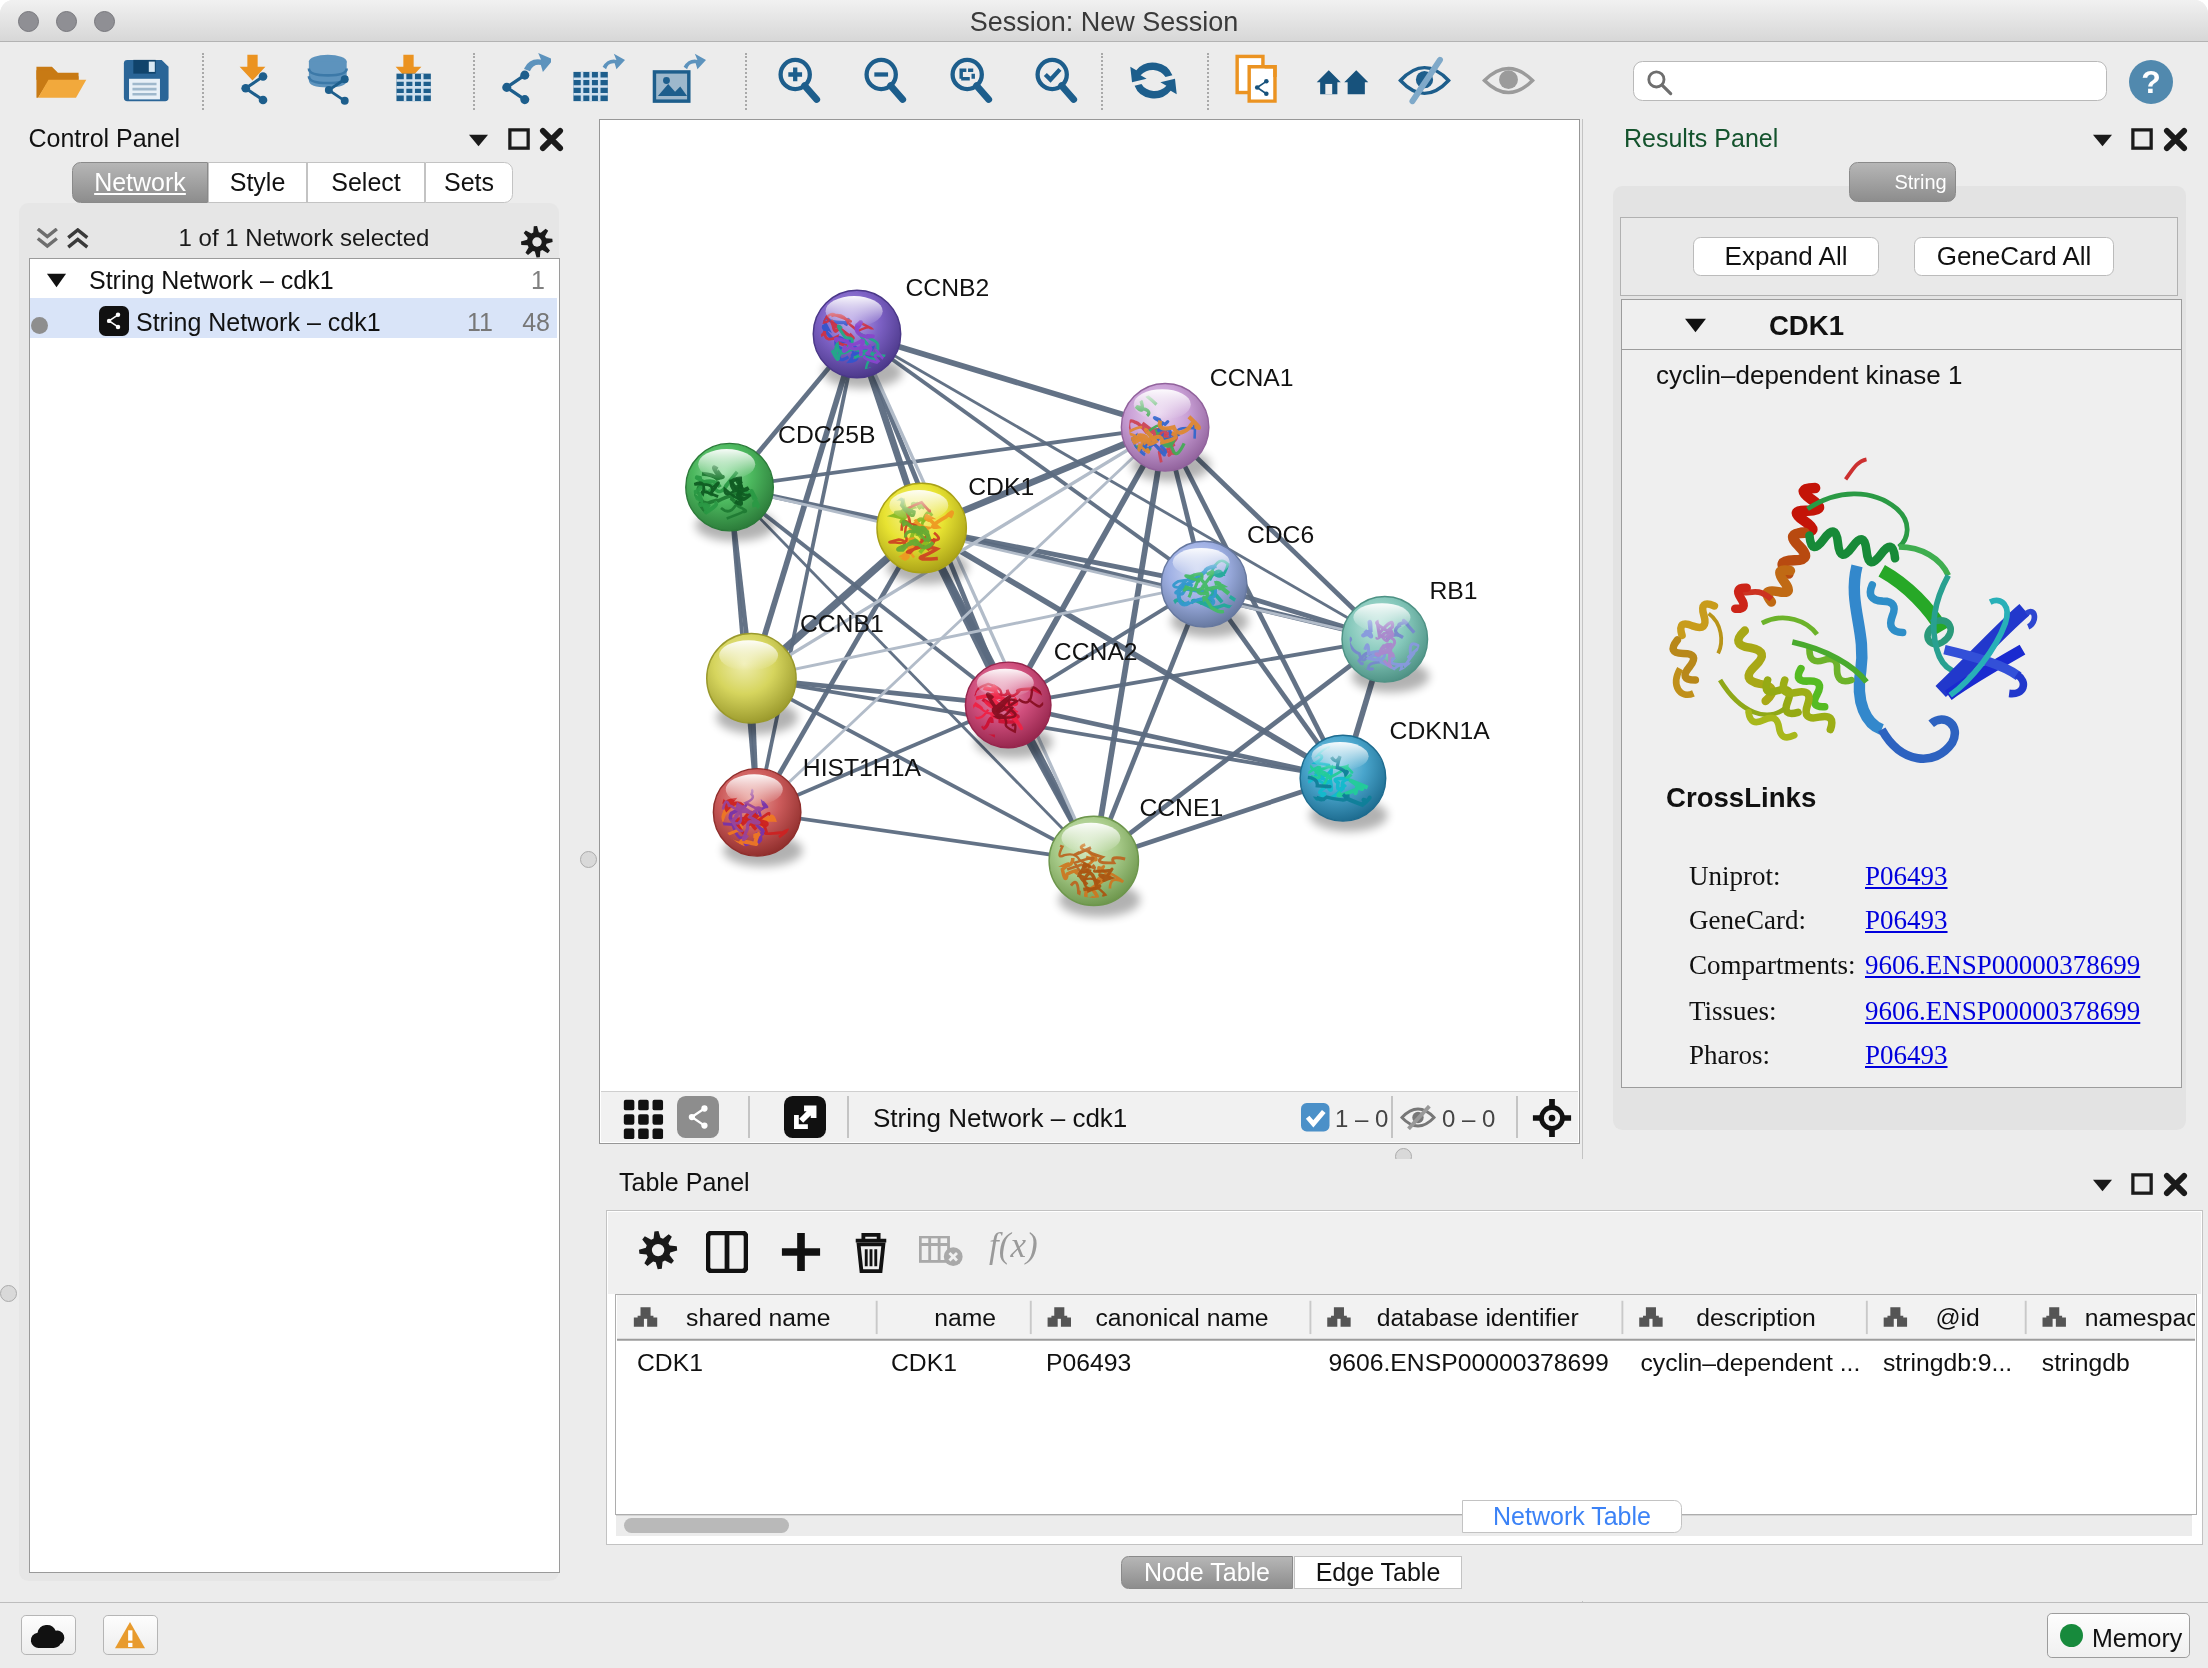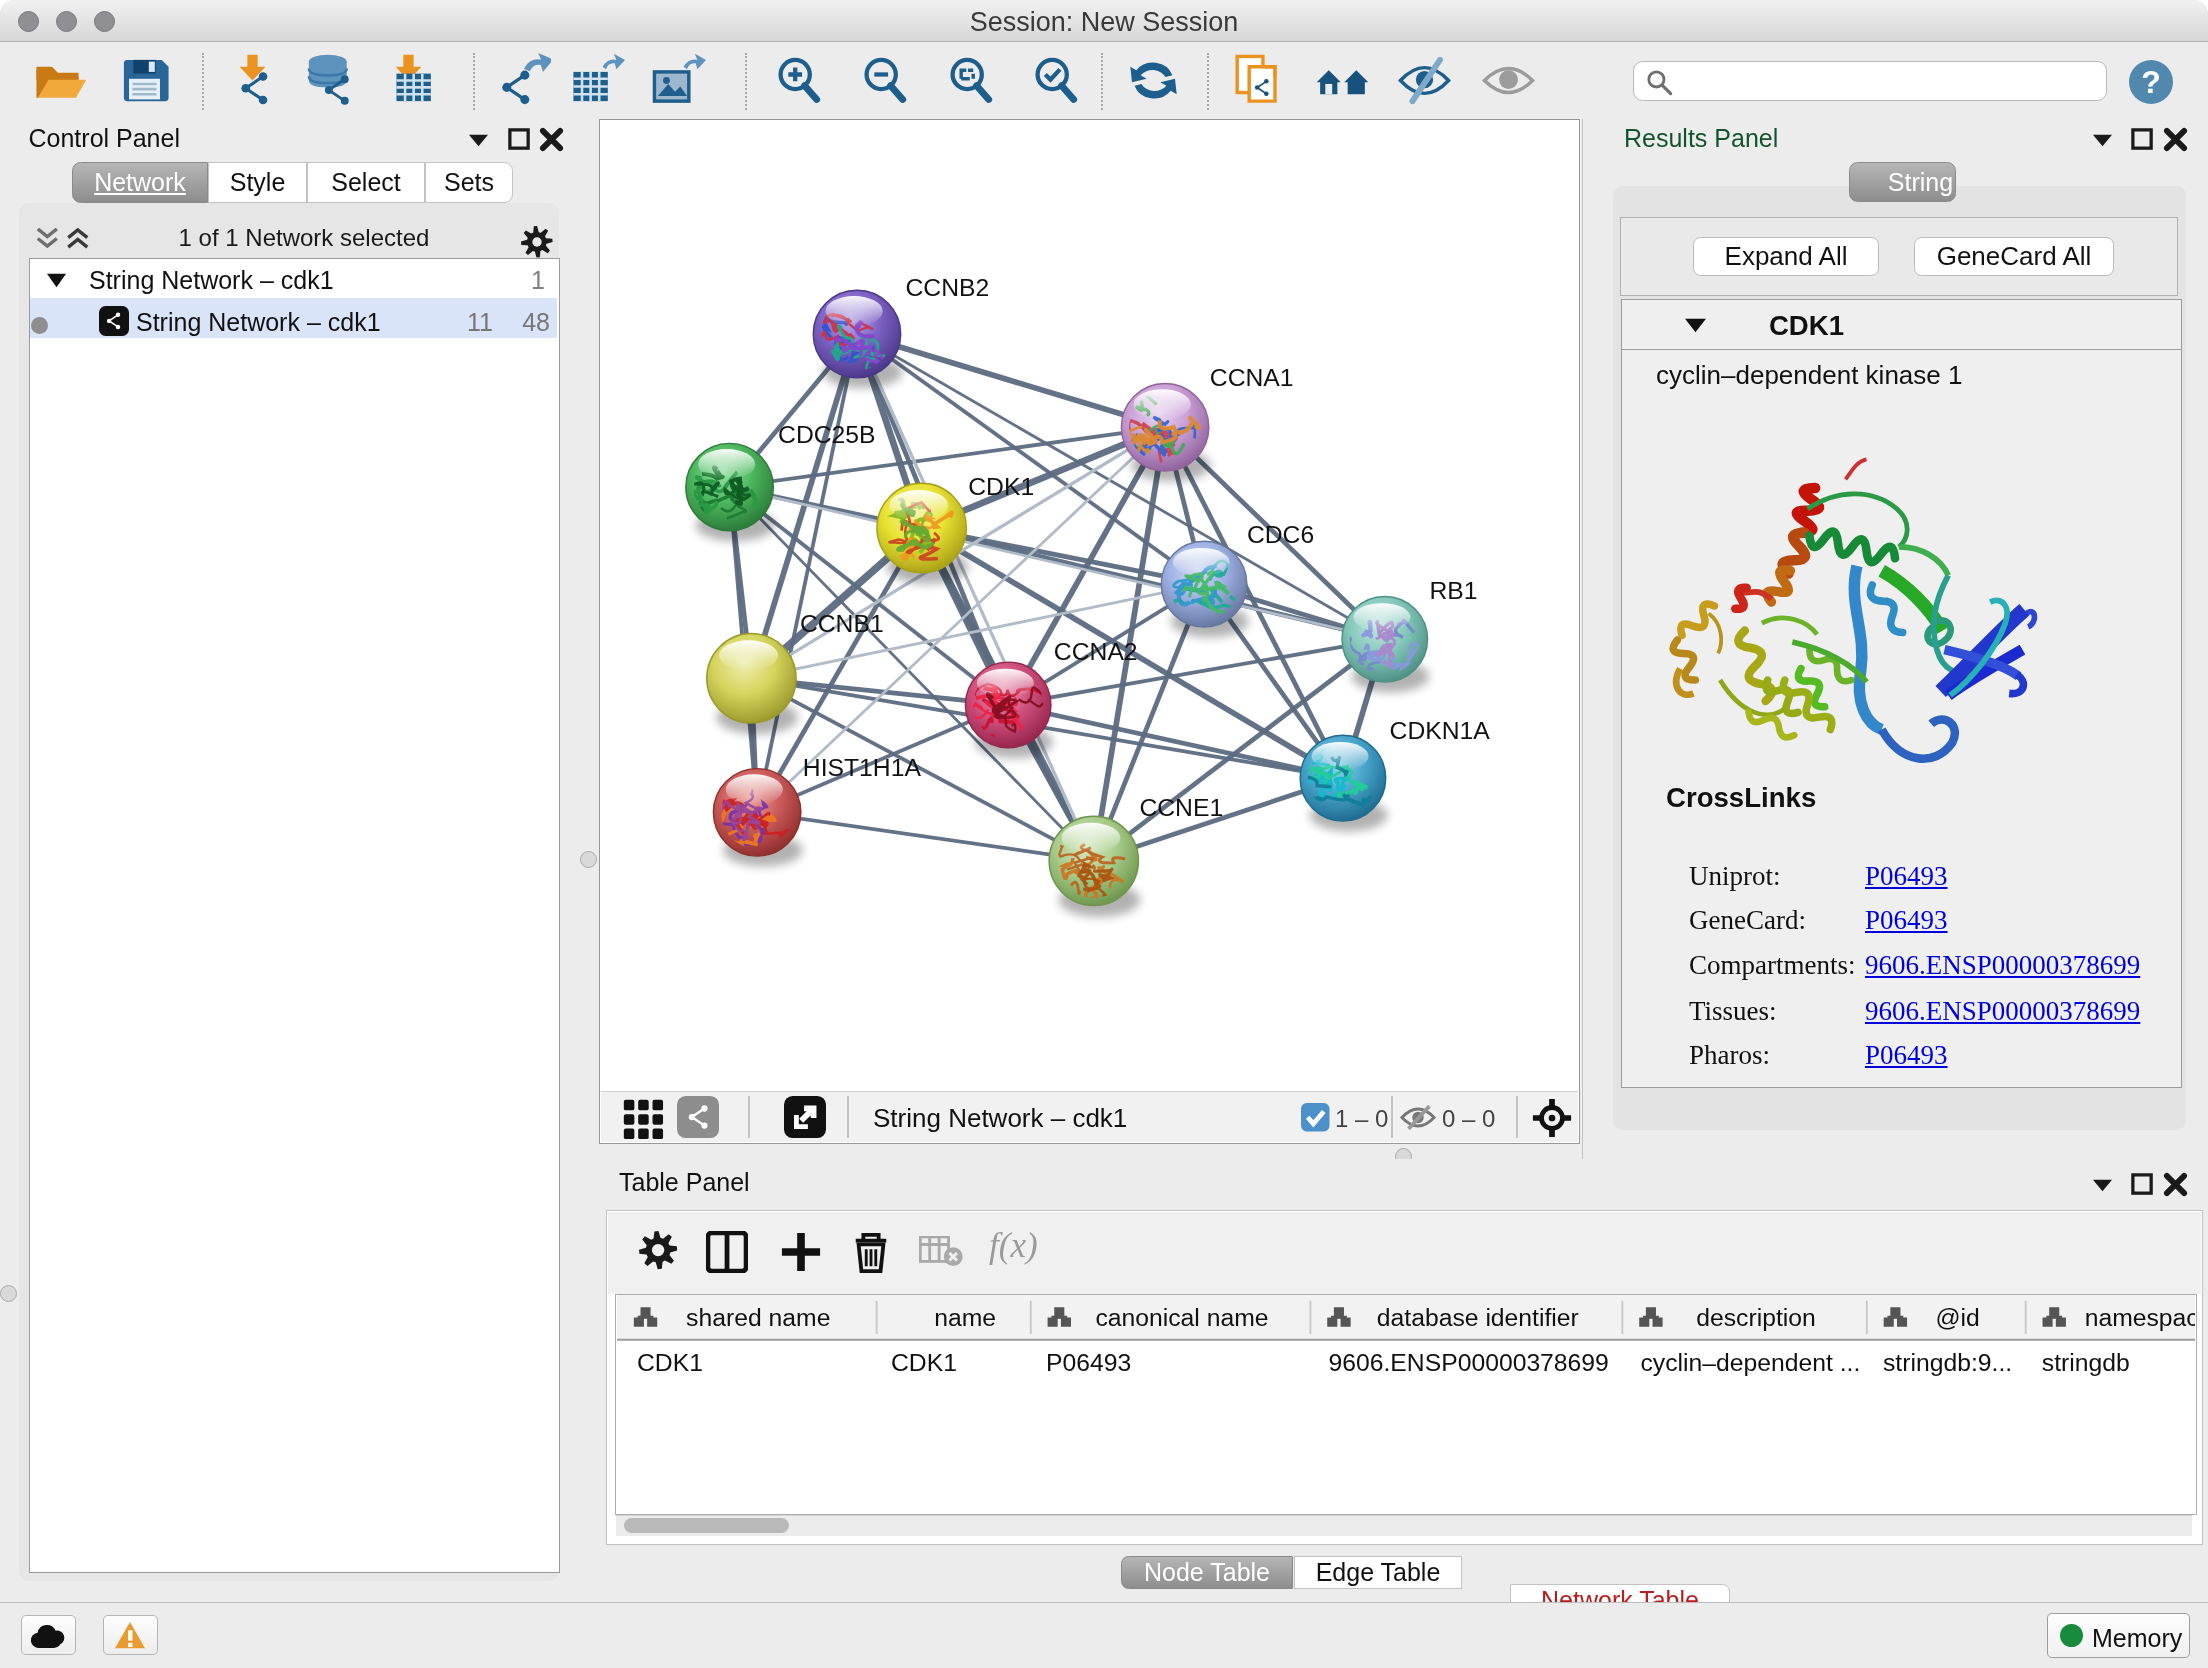--- a/index.html
+++ b/index.html
@@ -632,21 +632,21 @@
     <svg style="position:absolute;left:2089px;top:129px;width:27px;height:21px;" width="27" height="21" viewBox="0 0 28 22">
       <path d="M4 6 L24 6 L14 18z" fill="#1a1a1a"></path>
     </svg>
     <svg style="position:absolute;left:2130px;top:127px;width:25px;height:25px;" width="25" height="25" viewBox="0 0 26 26">
       <rect x="3" y="3" width="19" height="19" fill="none" stroke="#1a1a1a" stroke-width="3.4"></rect>
     </svg>
     <svg style="position:absolute;left:2163px;top:127px;width:25px;height:25px;" width="25" height="25" viewBox="0 0 26 26">
       <path d="M4 4 L22 22 M22 4 L4 22" stroke="#1a1a1a" stroke-width="6" stroke-linecap="round"></path>
     </svg>
     <div style="position:absolute;left:1613px;top:186px;width:573px;height:944px;background:#e3e3e3;border-radius:9.5px;"></div>
-    <div style="position:absolute;left:1849px;top:162px;width:107px;height:40px;background:linear-gradient(#b6b6b6,#8d8d8d);border:1px solid #8a8a8a;border-radius:8.6px;color:#fff;font-size:25px;text-align:center;line-height:38px;padding-left:36px;">String</div>
+    <div style="position:absolute;left:1849px;top:162px;width:107px;height:40px;background:linear-gradient(#b6b6b6,#8d8d8d);border:1px solid #8a8a8a;border-radius:8.6px;color:#fff;font-size:20px;text-align:center;line-height:38px;padding-left:36px;">String</div>
     <div style="position:absolute;left:1620px;top:217px;width:558px;height:79px;background:#e9e9e9;border:1.9px solid #b1b1b1;"></div>
     <div style="position:absolute;left:1693px;top:237px;width:186px;height:39px;background:#fff;border:1px solid #bbb;border-radius:7.6px;font-size:26px;text-align:center;line-height:37px;color:#111;">Expand All</div>
     <div style="position:absolute;left:1914px;top:237px;width:200px;height:39px;background:#fff;border:1px solid #bbb;border-radius:7.6px;font-size:26px;text-align:center;line-height:37px;color:#111;">GeneCard All</div>
     <div style="position:absolute;left:1621px;top:299px;width:561px;height:789px;background:#efefef;border:1.9px solid #9c9c9c;"></div>
     <div style="position:absolute;left:1621px;top:299px;width:561px;height:51px;border-bottom:1.9px solid #9c9c9c;"></div>
     <svg style="position:absolute;left:1683px;top:316px;width:25px;height:19px;" width="25" height="19" viewBox="0 0 26 20">
       <path d="M2 3 L24 3 L13 17z" fill="#111"></path>
     </svg>
     <div style="position:absolute;left:1702px;top:310px;width:190px;height:28.5px;font-size:27.6px;font-weight:bold;color:#111;text-align:center;width:209px;">CDK1</div>
     <div style="position:absolute;left:1656px;top:360px;width:399px;height:28.5px;font-size:26px;color:#111;">cyclin–dependent kinase 1</div>
@@ -775,21 +775,21 @@
       <text x="451" y="80" font-size="26" fill="#111" font-family="Liberation Sans,sans-serif">P06493</text>
       <text x="748" y="80" font-size="26" fill="#111" font-family="Liberation Sans,sans-serif">9606.ENSP00000378699</text>
       <text x="1076" y="80" font-size="26" fill="#111" font-family="Liberation Sans,sans-serif">cyclin–dependent ...</text>
       <text x="1331" y="80" font-size="26" fill="#111" font-family="Liberation Sans,sans-serif">stringdb:9...</text>
       <text x="1498" y="80" font-size="26" fill="#111" font-family="Liberation Sans,sans-serif">stringdb</text>
     </svg>
     <div style="position:absolute;left:616px;top:1515px;width:1576px;height:21px;background:#ececec;border-top:1px solid #d4d4d4;"></div>
     <div style="position:absolute;left:624px;top:1518px;width:165px;height:15px;background:#b9b9b9;border-radius:7.6px;"></div>
     <div style="position:absolute;left:1121px;top:1556px;width:172px;height:33px;background:linear-gradient(#b6b6b6,#8d8d8d);color:#fff;border:1px solid #8a8a8a;border-radius:7.6px 0px 0px 7.6px;font-size:25px;text-align:center;line-height:31px;">Node Table</div>
     <div style="position:absolute;left:1294px;top:1556px;width:168px;height:33px;background:#fff;color:#111;border:1px solid #c3c3c3;border-radius:0px 0px 0px 0px;font-size:25px;text-align:center;line-height:31px;">Edge Table</div>
-    <div style="position:absolute;left:1462px;top:1584px;width:220px;height:33px;background:#fff;color:#b91c1c;border:1px solid #c3c3c3;border-radius:0px 7.6px 7.6px 0px;font-size:25px;text-align:center;line-height:31px;margin-left:48px;">Network Table</div>
+    <div style="position:absolute;left:1462px;top:1500px;width:220px;height:33px;background:#fff;color:#3b82f6;border:1px solid #c3c3c3;border-radius:0px 7.6px 7.6px 0px;font-size:25px;text-align:center;line-height:31px;">Network Table</div>
     <div style="position:absolute;left:0px;top:1602px;width:2208px;height:67px;background:#ececec;border-top:1.9px solid #bdbdbd;"></div>
     <div style="position:absolute;left:21px;top:1615px;width:55px;height:40px;background:linear-gradient(#fdfdfd,#ededed);border:1.9px solid #b5b5b5;border-radius:4.8px;"></div>
     <svg style="position:absolute;left:28.5px;top:1623px;width:40px;height:27px;" width="40" height="27" viewBox="0 0 42 28">
       <path d="M11 26 a8 8 0 0 1 -2-16 a10 10 0 0 1 19-2 a7.5 7.5 0 0 1 5 14 q-2 4-7 4z" fill="#111"></path>
     </svg>
     <div style="position:absolute;left:103px;top:1615px;width:55px;height:40px;background:linear-gradient(#fdfdfd,#ededed);border:1.9px solid #b5b5b5;border-radius:4.8px;"></div>
     <svg style="position:absolute;left:114px;top:1620px;width:32px;height:30px;" width="32" height="30" viewBox="0 0 34 32">
       <path d="M17 2 L33 30 H1z" fill="#e89b2e"></path>
       <rect x="15" y="11" width="4.6" height="11" fill="#fff"></rect>
       <rect x="15" y="24.4" width="4.6" height="4.4" fill="#fff"></rect>

